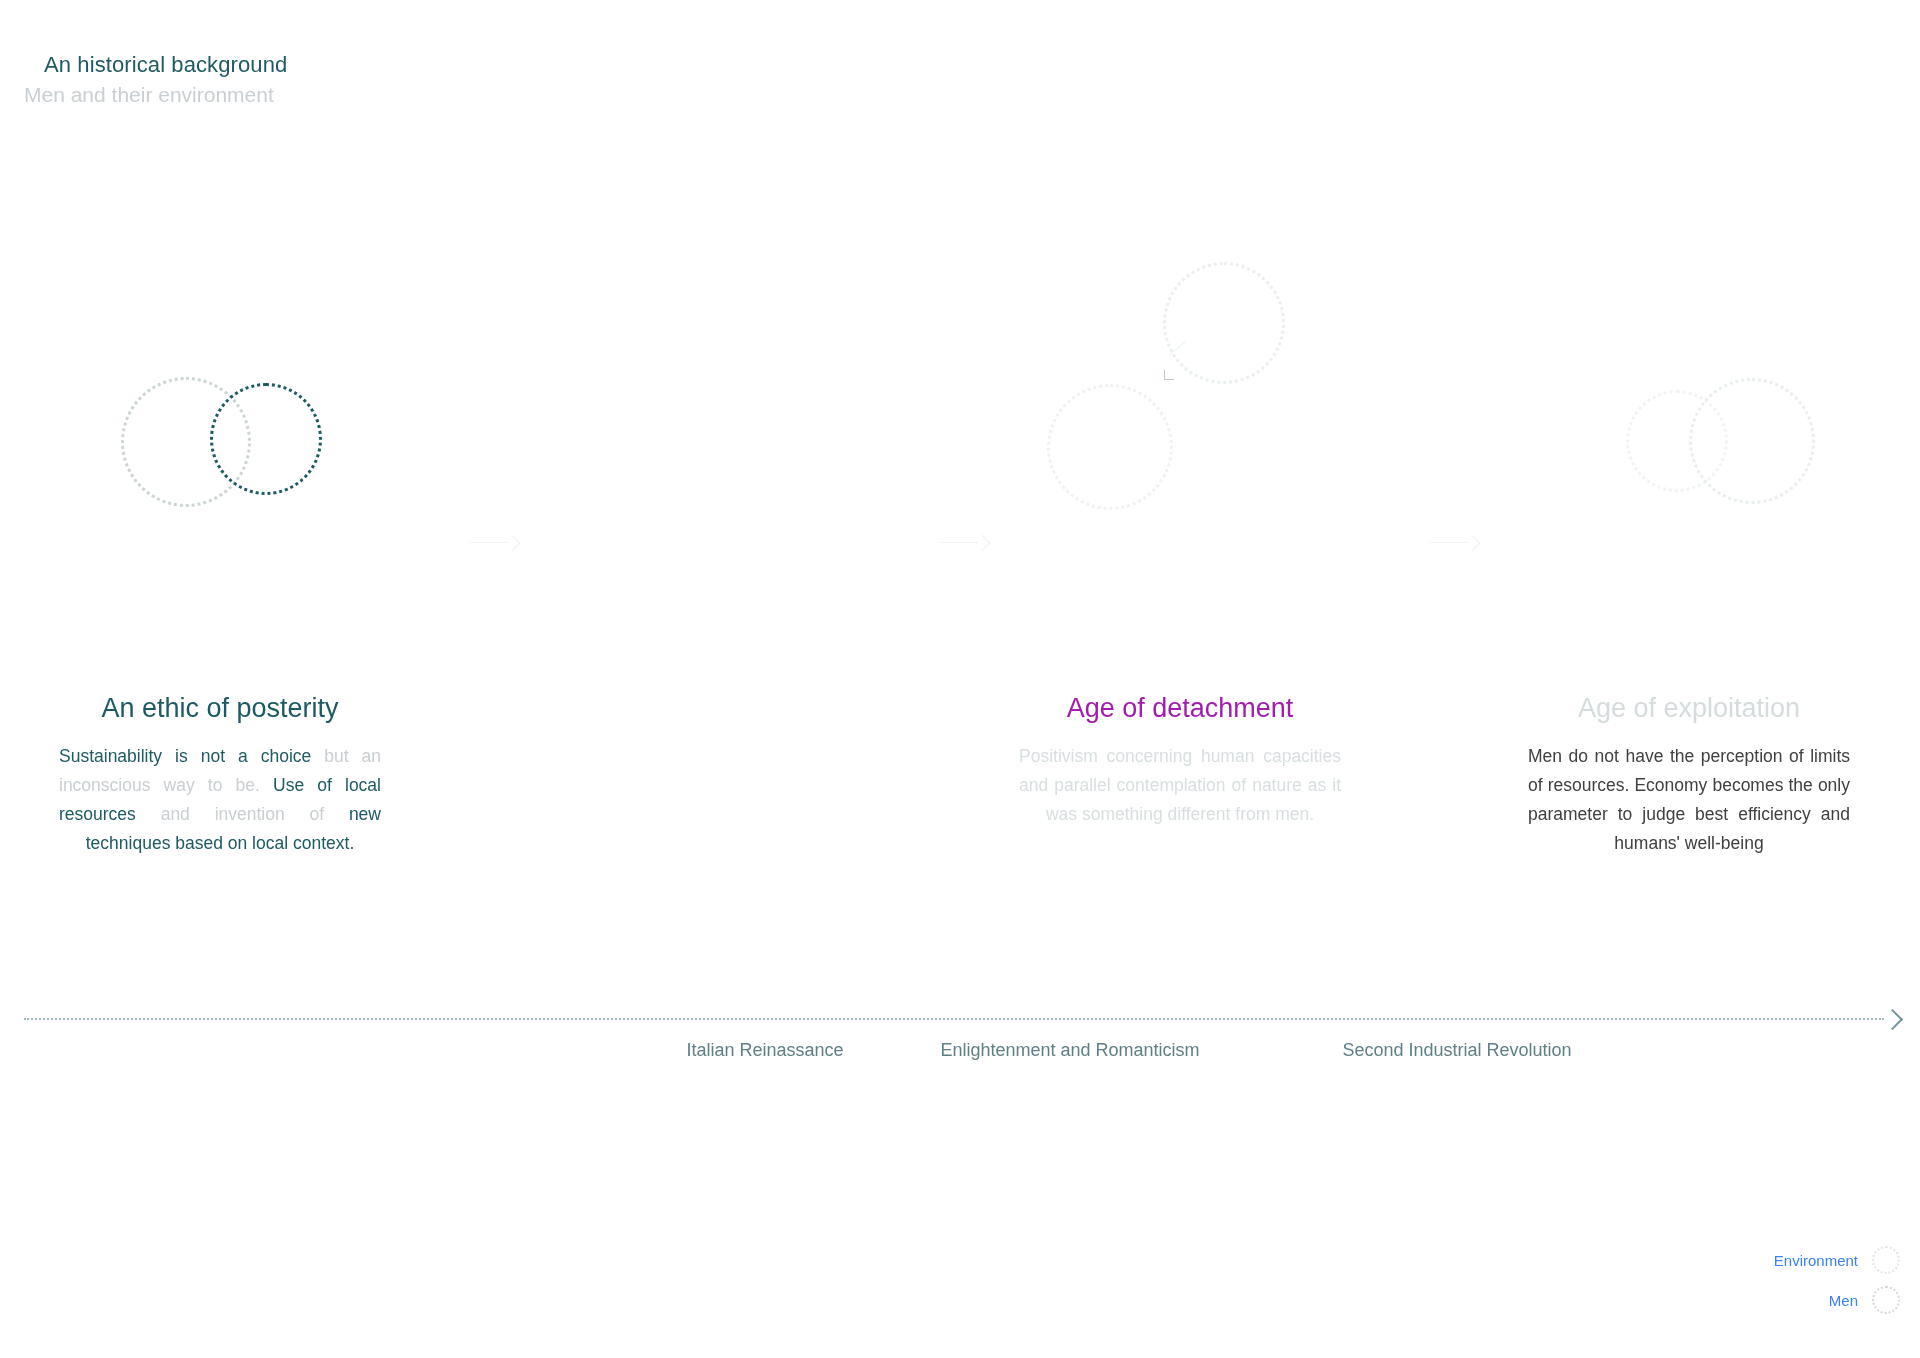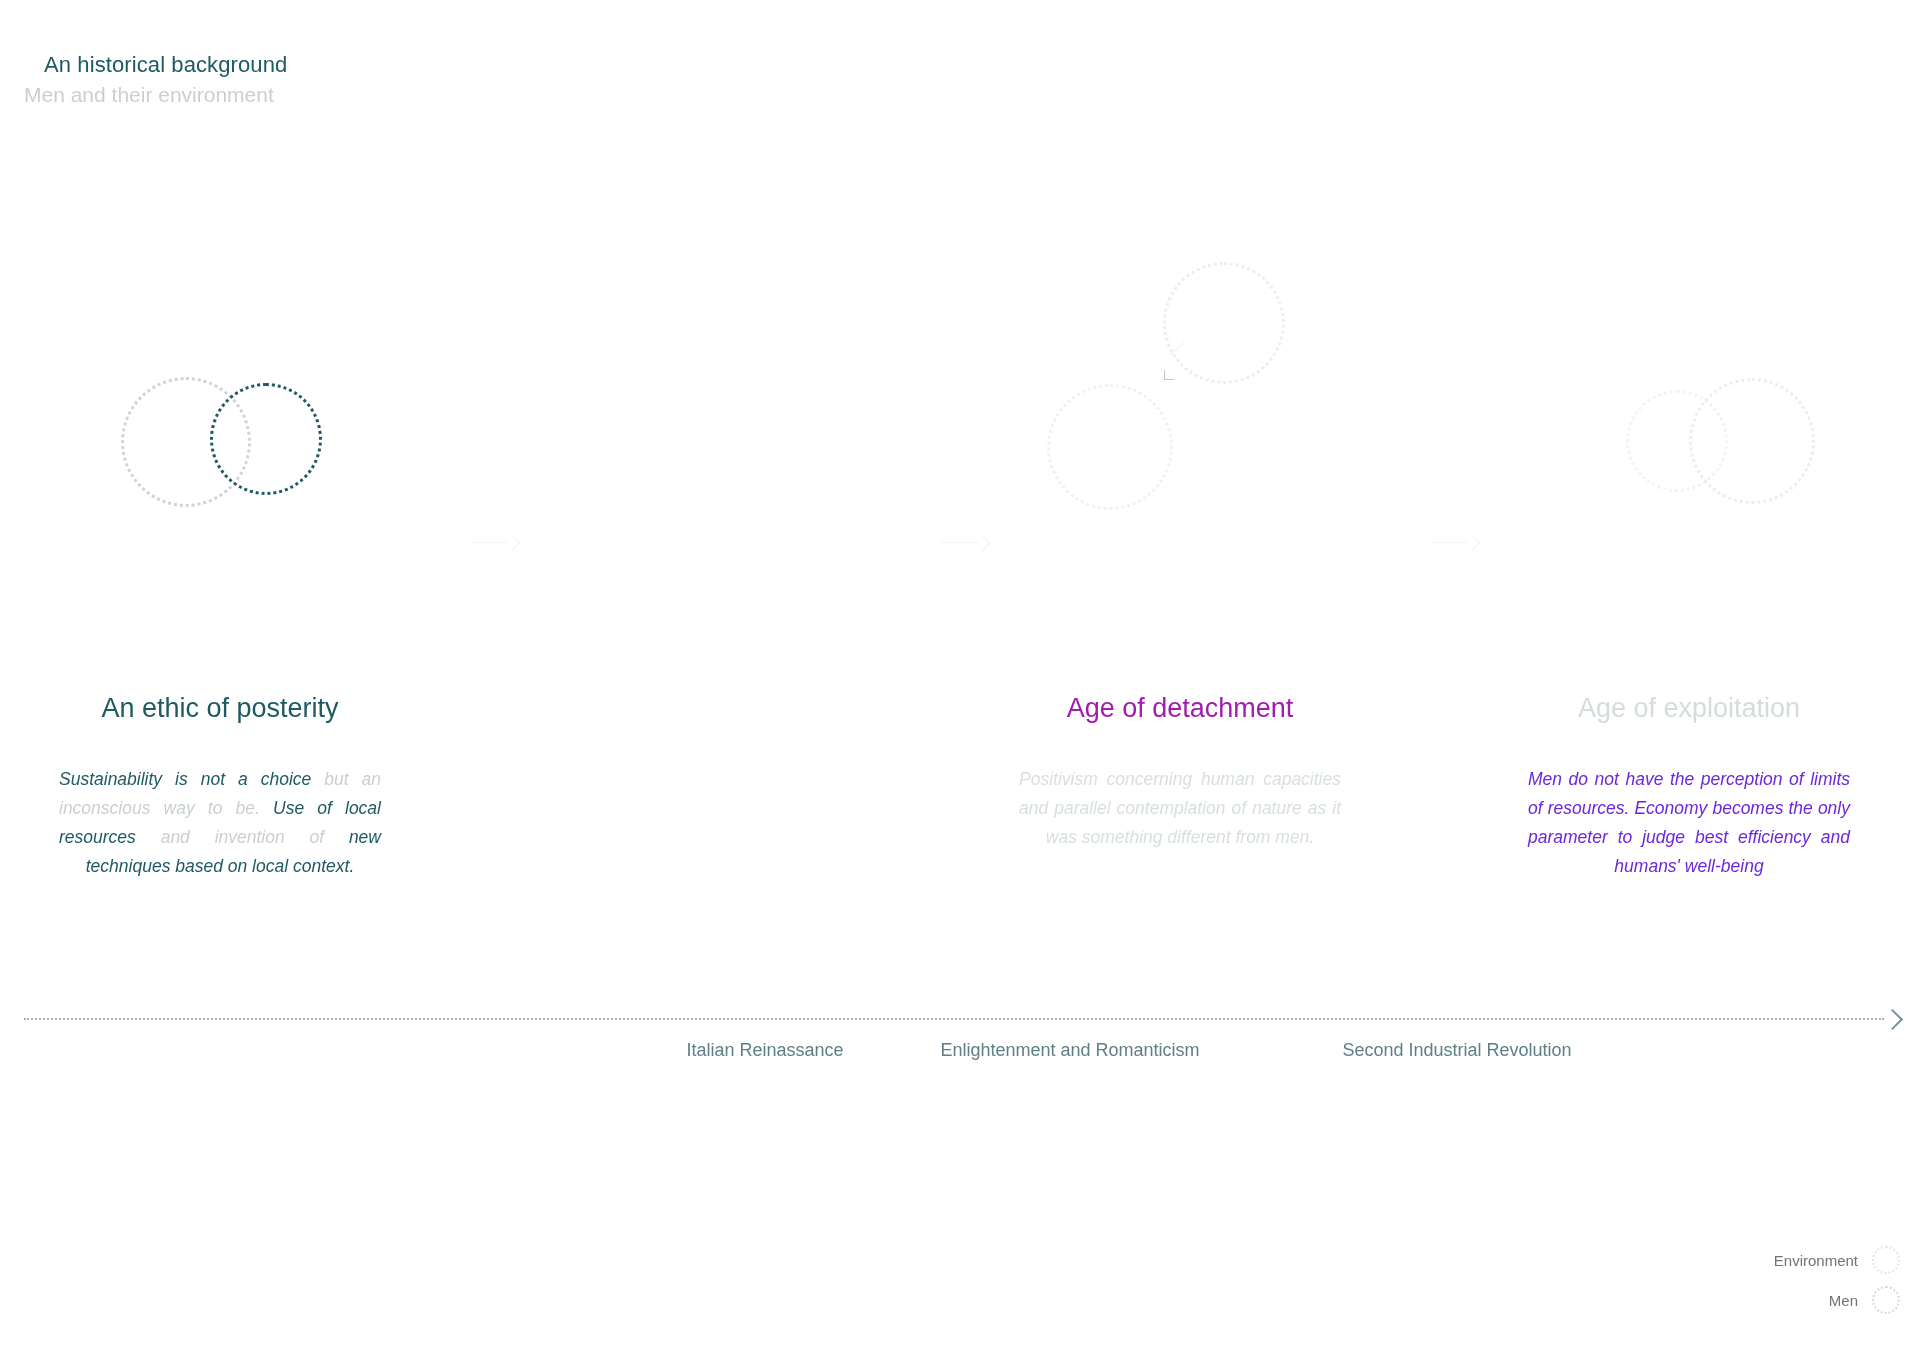--- a/index.html
+++ b/index.html
@@ -56,46 +56,45 @@
     width: 330px;
   }
   .panel-title {
     text-align: center;
     font-size: 27px;
     line-height: 26px;
     font-weight: 400;
     margin-top: 55px;
   }
   .panel-body {
-    margin-top: 44px;
+    margin-top: 21px;
     font-size: 17.5px;
     line-height: 29px;
     text-align: justify;
     text-align-last: center;
     padding: 0 4px;
-    font-style: italic;
   }
 
   
   .panel.p1 { left: 55px; }
   .panel.p1 .panel-title { color: #1d5a63; }
   .panel.p1 .panel-body  { color: #c9cfd2; }
   .panel.p1 .panel-body .em { color: #1d5a63; }
 
   .panel.p2 { left: 436px; }
   .panel.p2 .panel-title { color: #dfe5e6; }
   .panel.p2 .panel-body  { color: #e4e9ea; }
 
   .panel.p3 { left: 1015px; }
   .panel.p3 .panel-title { color: #a21caf; }
   .panel.p3 .panel-body  { color: #d8dfe0; }
 
   .panel.p4 { left: 1524px; }
   .panel.p4 .panel-title { color: #d5dcde; }
-  .panel.p4 .panel-body  { color: #6d28d9; }
+  .panel.p4 .panel-body  { color: #404040; }
 
   
   .dotcircle {
     position: absolute;
     border-radius: 50%;
     border-style: dotted;
     border-width: 3px;
     box-sizing: border-box;
     background: transparent;
   }
@@ -168,21 +167,21 @@
     text-align: right;
   }
   #legend .legend-row {
     display: flex;
     align-items: center;
     justify-content: flex-end;
     height: 40px;
   }
   #legend .legend-label {
     font-size: 15px;
-    color: #737373;
+    color: #3b82f6;
     margin-right: 14px;
   }
   #legend .legend-swatch {
     width: 28px;
     height: 28px;
     border-radius: 50%;
     border: 2px dotted #e2e7e9;
     box-sizing: border-box;
   }
   #legend .legend-row.men .legend-swatch { border-color: #d3dadd; }

